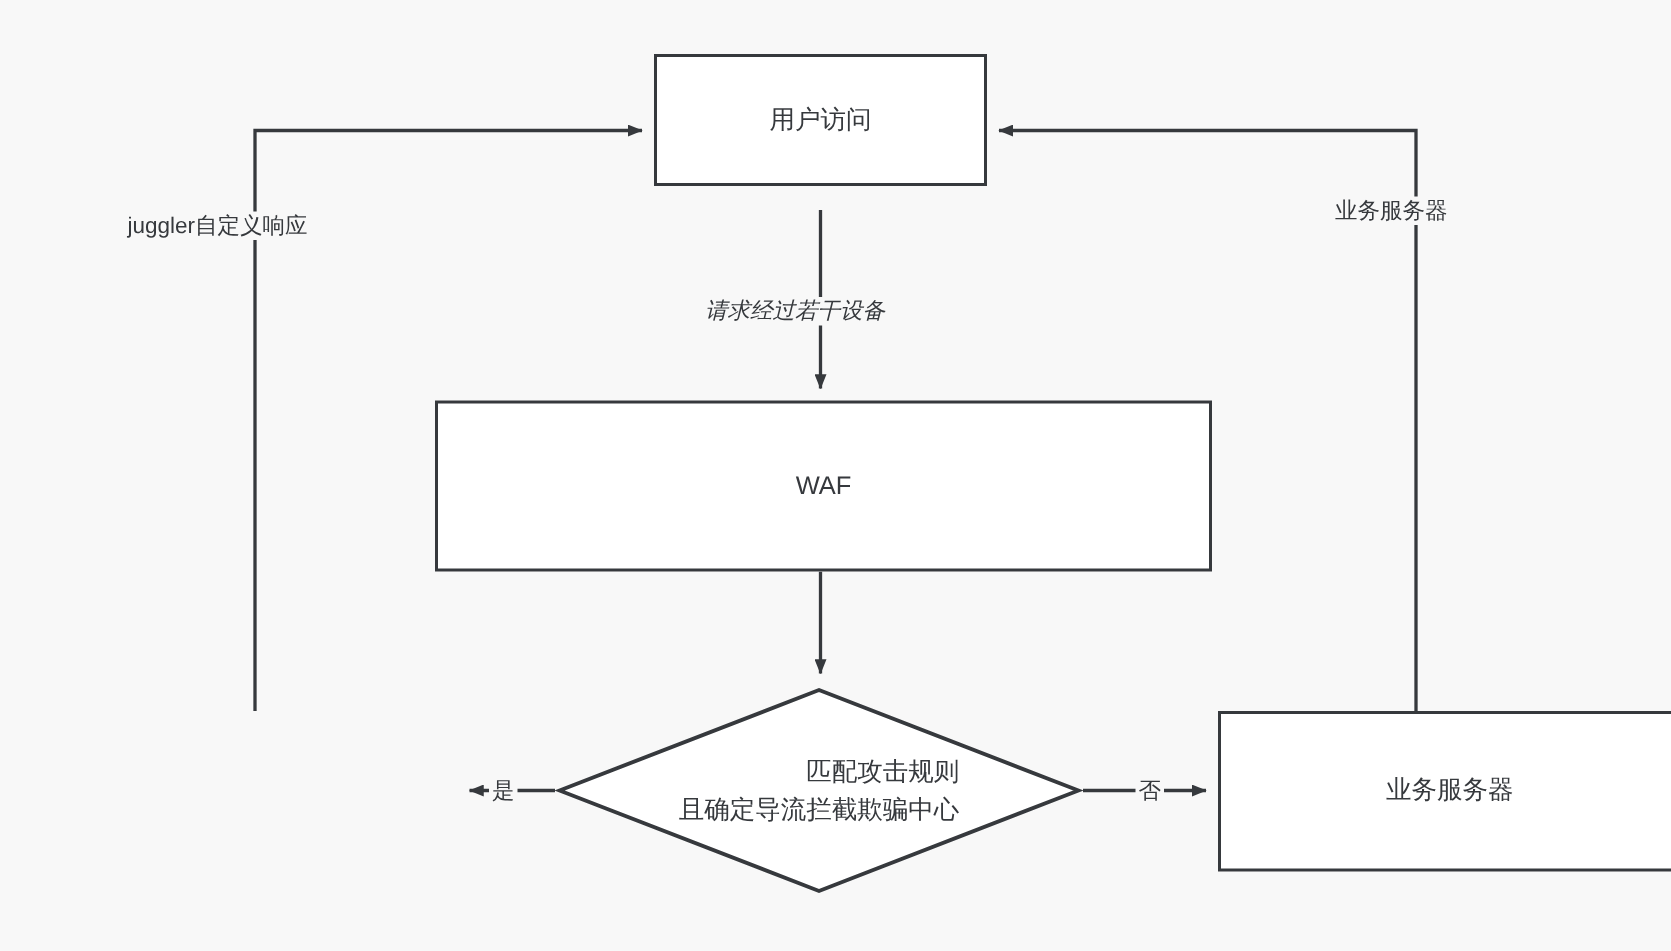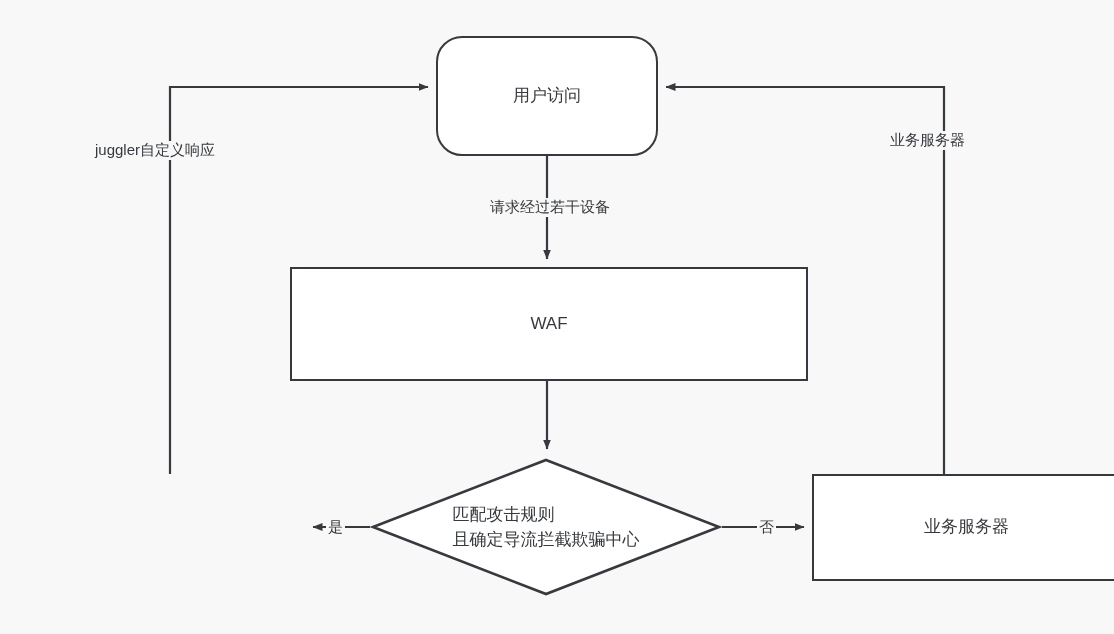--- a/index.html
+++ b/index.html
@@ -38,22 +38,21 @@
     color: #36393d;
     font-size: 17px;
     line-height: 1.45;
     white-space: pre-line;
     z-index: 2;
   }
   #node-user-access {
     left: 436px;
     top: 36px;
     width: 222px;
-    height: 120px;
-    border-radius: 26px;
+    height: 88px;
   }
   #node-waf {
     left: 290px;
     top: 267px;
     width: 518px;
     height: 114px;
   }
   #node-juggler {
     left: 37px;
     top: 474px;
@@ -81,47 +80,47 @@
   }
   .diamond-label {
     position: absolute;
     left: 0;
     top: 0;
     width: 352px;
     height: 140px;
     display: flex;
     align-items: center;
     justify-content: center;
-    text-align: left;
+    text-align: right;
     color: #36393d;
     font-size: 17px;
     line-height: 1.5;
     white-space: pre-line;
   }
   .edge-label {
     position: absolute;
     color: #36393d;
     font-size: 15px;
     background: #f8f8f8;
     padding: 0 2px;
     white-space: nowrap;
     z-index: 3;
   }
   #label-juggler-response {
     left: 83px;
     top: 141px;
-    margin-left: 10px;
   }
   #label-normal-response {
     left: 888px;
     top: 131px;
   }
   #label-request-devices {
-    left: 488px;
+    left: 468px;
     top: 198px;
+    font-style: italic;
   }
   #label-yes {
     left: 326px;
     top: 518px;
     font-size: 15px;
   }
   #label-no {
     left: 757px;
     top: 518px;
     font-size: 15px;

